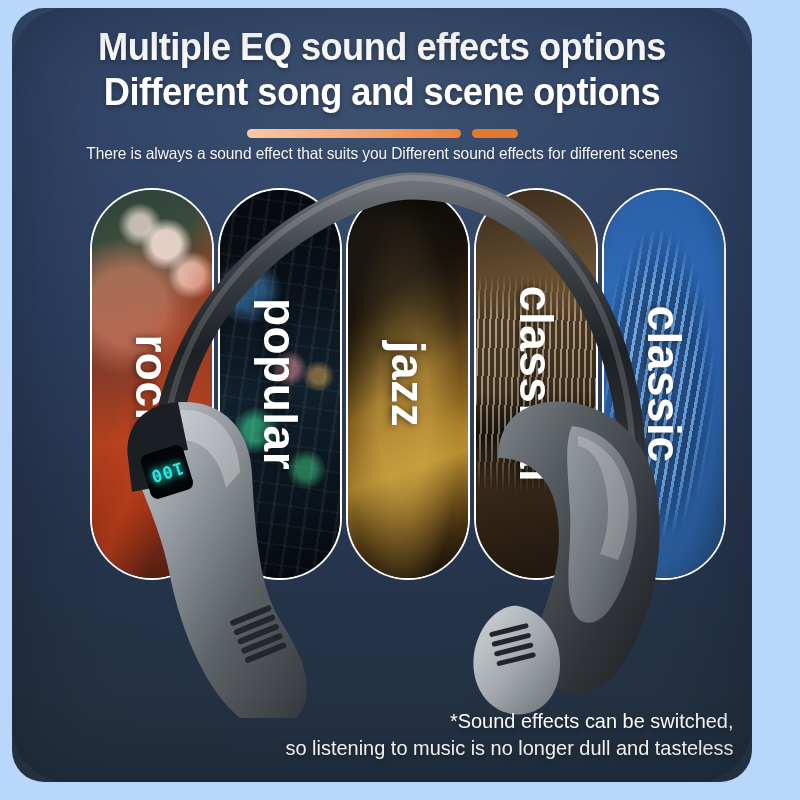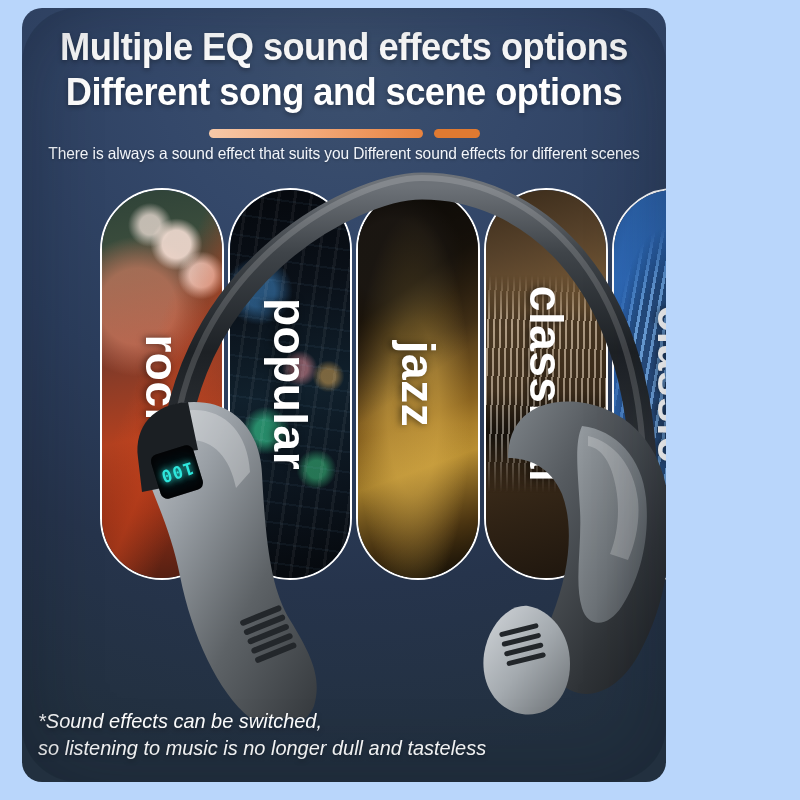--- a/index.html
+++ b/index.html
@@ -21,25 +21,25 @@
     position: relative;
     width: 800px;
     height: 800px;
     background: #b9d6fb;
     overflow: hidden;
   }
 
   
   #card {
     position: absolute;
-    left: 22px;
+    left: 12px;
     top: 8px;
-    width: 644px;
+    width: 740px;
     height: 774px;
-    border-radius: 20px;
+    border-radius: 32px;
     background:
       radial-gradient(120% 90% at 50% 8%, #3c506e 0%, #34486a 24%, #2b3d5c 52%, #26344c 74%, #22303f 100%);
     overflow: hidden;
   }
   #card::after{
     content:"";
     position:absolute; inset:0;
     border-radius:56px;
     box-shadow: inset 0 0 80px rgba(10,18,30,.30);
     pointer-events:none;
@@ -234,25 +234,24 @@
     letter-spacing: 1px;
     text-shadow: 0 0 6px rgba(46,230,220,.95), 0 0 13px rgba(46,230,220,.6);
     line-height: 1;
   }
 
   
   #footer {
     position: absolute;
     left: 0; right: 0;
     top: 700px;
-    text-align: left;
+    text-align: right;
     color: #ffffff;
     font-stretch: condensed;
     text-shadow: 0 2px 5px rgba(0,0,0,.35);
-    font-style: italic;
   }
   #footer-line1 {
     font-size: 21px;
     line-height: 26px;
     font-weight: 400;
     transform: scaleX(.95);
     white-space: nowrap;
   }
   #footer-line2 {
     font-size: 21px;

